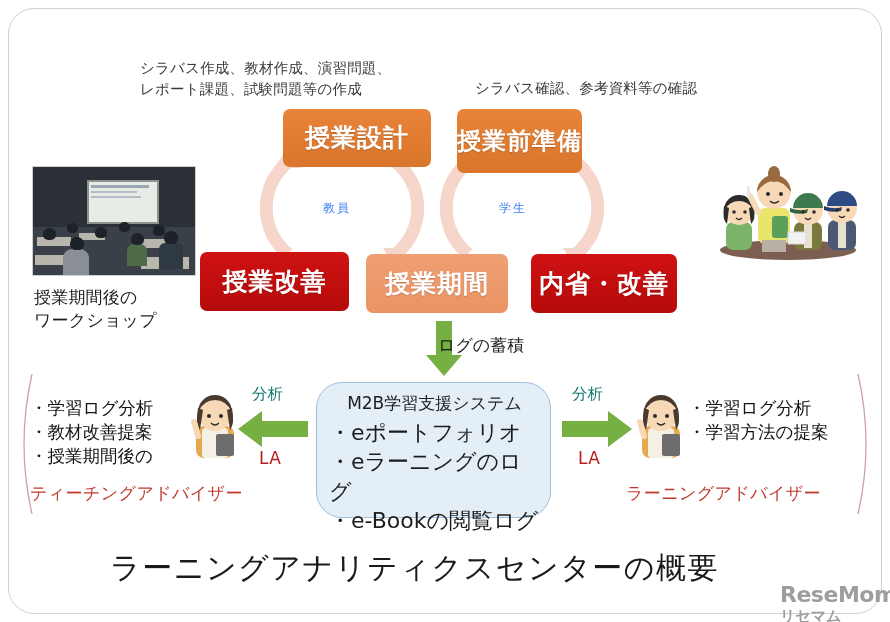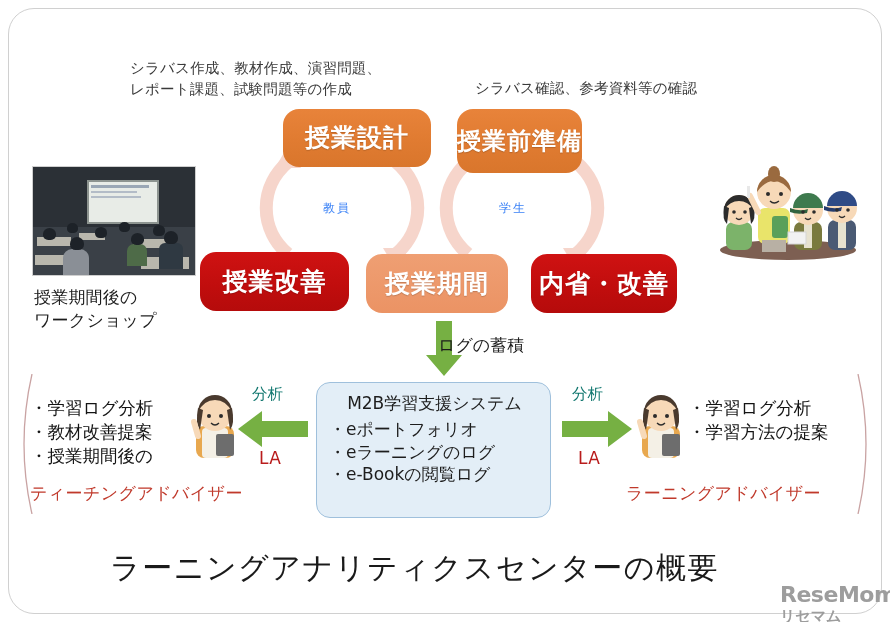--- a/index.html
+++ b/index.html
@@ -42,21 +42,21 @@
   }
 
   
   .pbox {
     display: flex;
     align-items: center;
     justify-content: center;
     text-align: center;
     color: #ffffff;
     font-weight: bold;
-    border-radius: 16px;
+    border-radius: 7px;
     box-sizing: border-box;
     line-height: 1.12;
     letter-spacing: 1px;
     text-shadow: 0 1px 1px rgba(0,0,0,0.18);
   }
   .pbox.orange {
     background: linear-gradient(180deg,#e8833a 0%, #e07b31 55%, #d9762c 100%);
   }
   .pbox.orange-light {
     background: linear-gradient(180deg,#ef9f73 0%, #eb9364 100%);
@@ -65,33 +65,33 @@
     background: linear-gradient(180deg,#cf1212 0%, #c00d0d 60%, #b50b0b 100%);
   }
 
   
   .cycle { position: absolute; }
 
   
   #sysbox {
     background: #e3eef7;
     border: 1px solid #9fc0dc;
-    border-radius: 14px;
+    border-radius: 26px;
     box-sizing: border-box;
     padding: 9px 10px 8px 12px;
     color: #1d1d1d;
   }
   #sysbox .sys-title {
     font-size: 17px;
     text-align: center;
     letter-spacing: 0px;
     margin-bottom: 3px;
   }
   #sysbox .sys-item {
-    font-size: 17px;
+    font-size: 22px;
     letter-spacing: 0px;
     line-height: 1.33;
   }
 
   
   .blist { font-size: 17.5px; color: #141414; line-height: 1.38; letter-spacing: 0px; }
   .blist div { white-space: nowrap; }
 
   .advisor {
     font-size: 17px;
@@ -150,21 +150,21 @@
     <polygon points="144,142 131,120 157,120" fill="#f6d5cb"></polygon>
   </svg>
 
   <svg class="cycle abs" style="left:432px; top:128px;" width="180" height="160" viewBox="0 0 180 160">
     <path d="M 36 34 A 66 62 0 0 0 36 126" fill="none" stroke="#f6d5cb" stroke-width="13" stroke-linecap="butt"></path>
     <path d="M 144 34 A 66 62 0 0 1 144 126" fill="none" stroke="#f6d5cb" stroke-width="13" stroke-linecap="butt"></path>
     <polygon points="36,18 49,40 23,40" fill="#f6d5cb"></polygon>
     <polygon points="144,142 131,120 157,120" fill="#f6d5cb"></polygon>
   </svg>
 
-  <div class="abs caption" style="left:130px; top:58px; width:330px;">シラバス作成、教材作成、演習問題、
+  <div class="abs caption" style="left:140px; top:58px; width:330px;">シラバス作成、教材作成、演習問題、
 レポート課題、試験問題等の作成</div>
 
   <div class="abs caption" style="left:475px; top:78px; width:300px;">シラバス確認、参考資料等の確認</div>
 
   <div class="abs pbox orange" style="left:283px; top:109px; width:148px; height:58px; font-size:25px;">授業設計</div>
 
   <div class="abs pbox orange" style="left:457px; top:109px; width:125px; height:64px; font-size:24px;">授業前準備</div>
 
   <div class="abs mid-label" style="left:323px; top:200px;">教員</div>
   <div class="abs mid-label" style="left:499px; top:200px;">学生</div>

